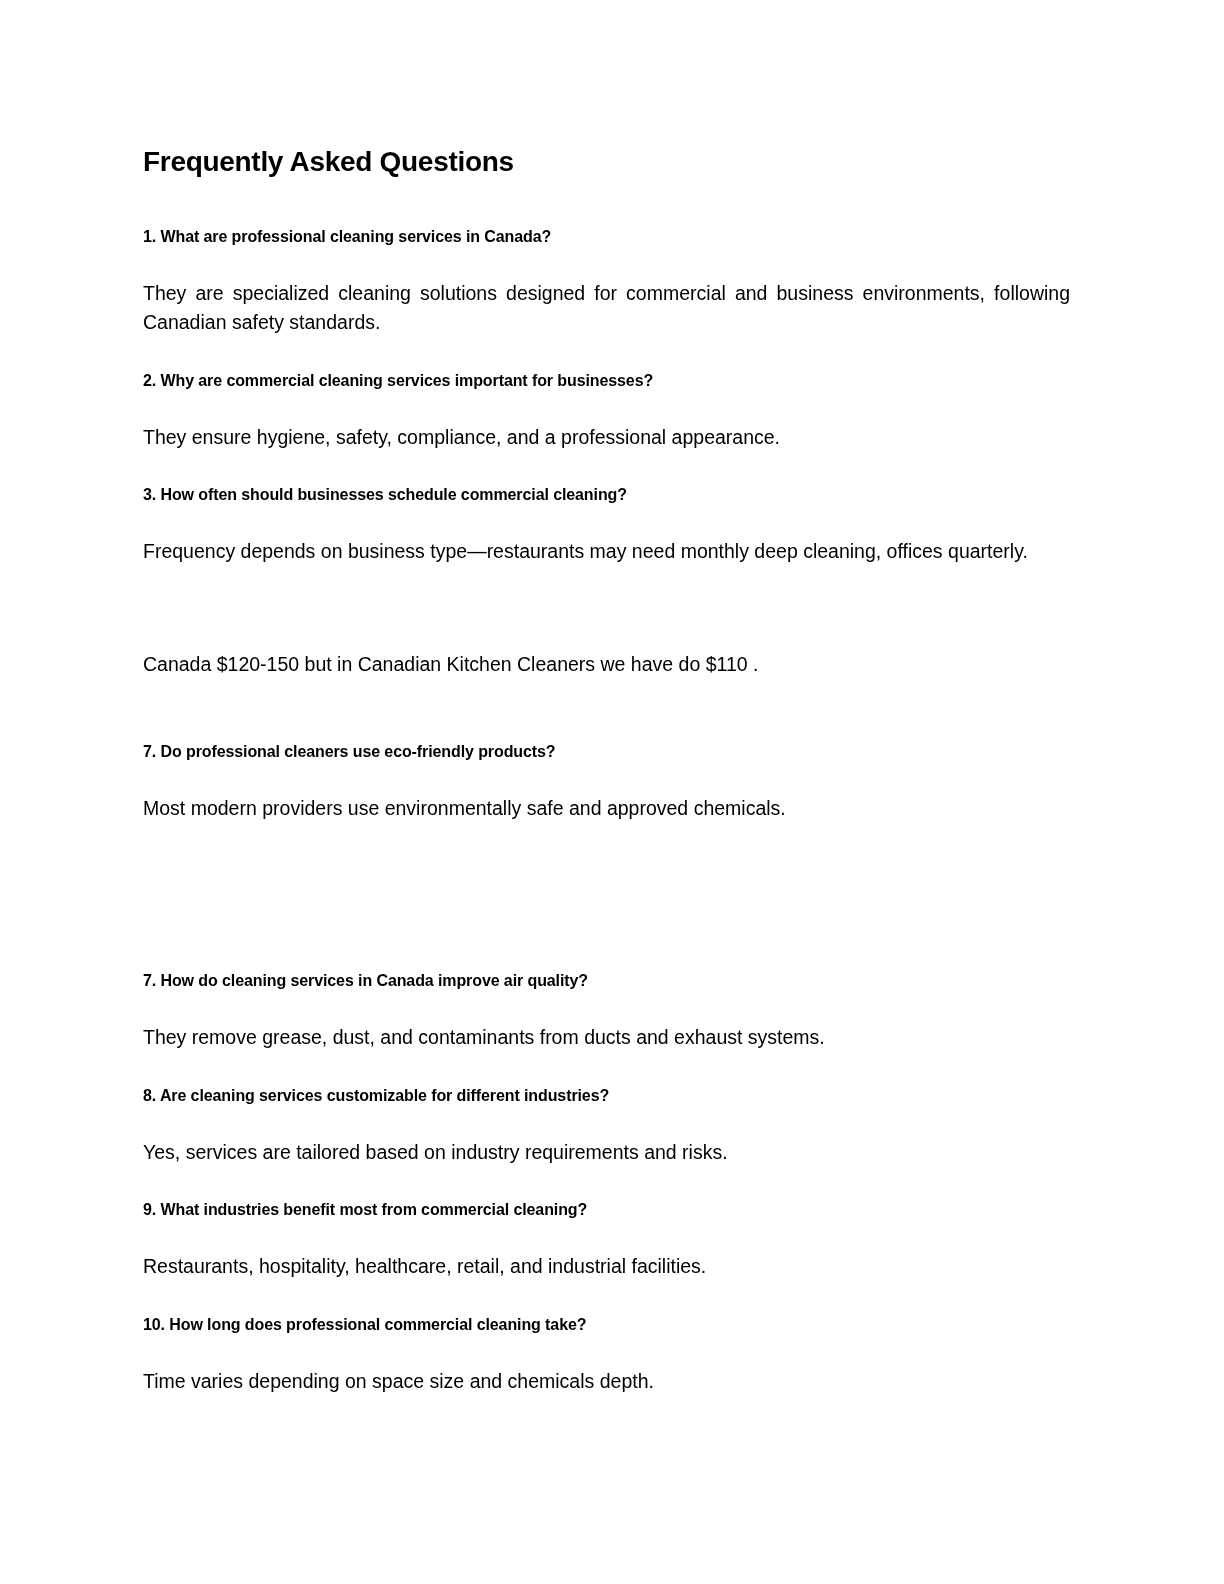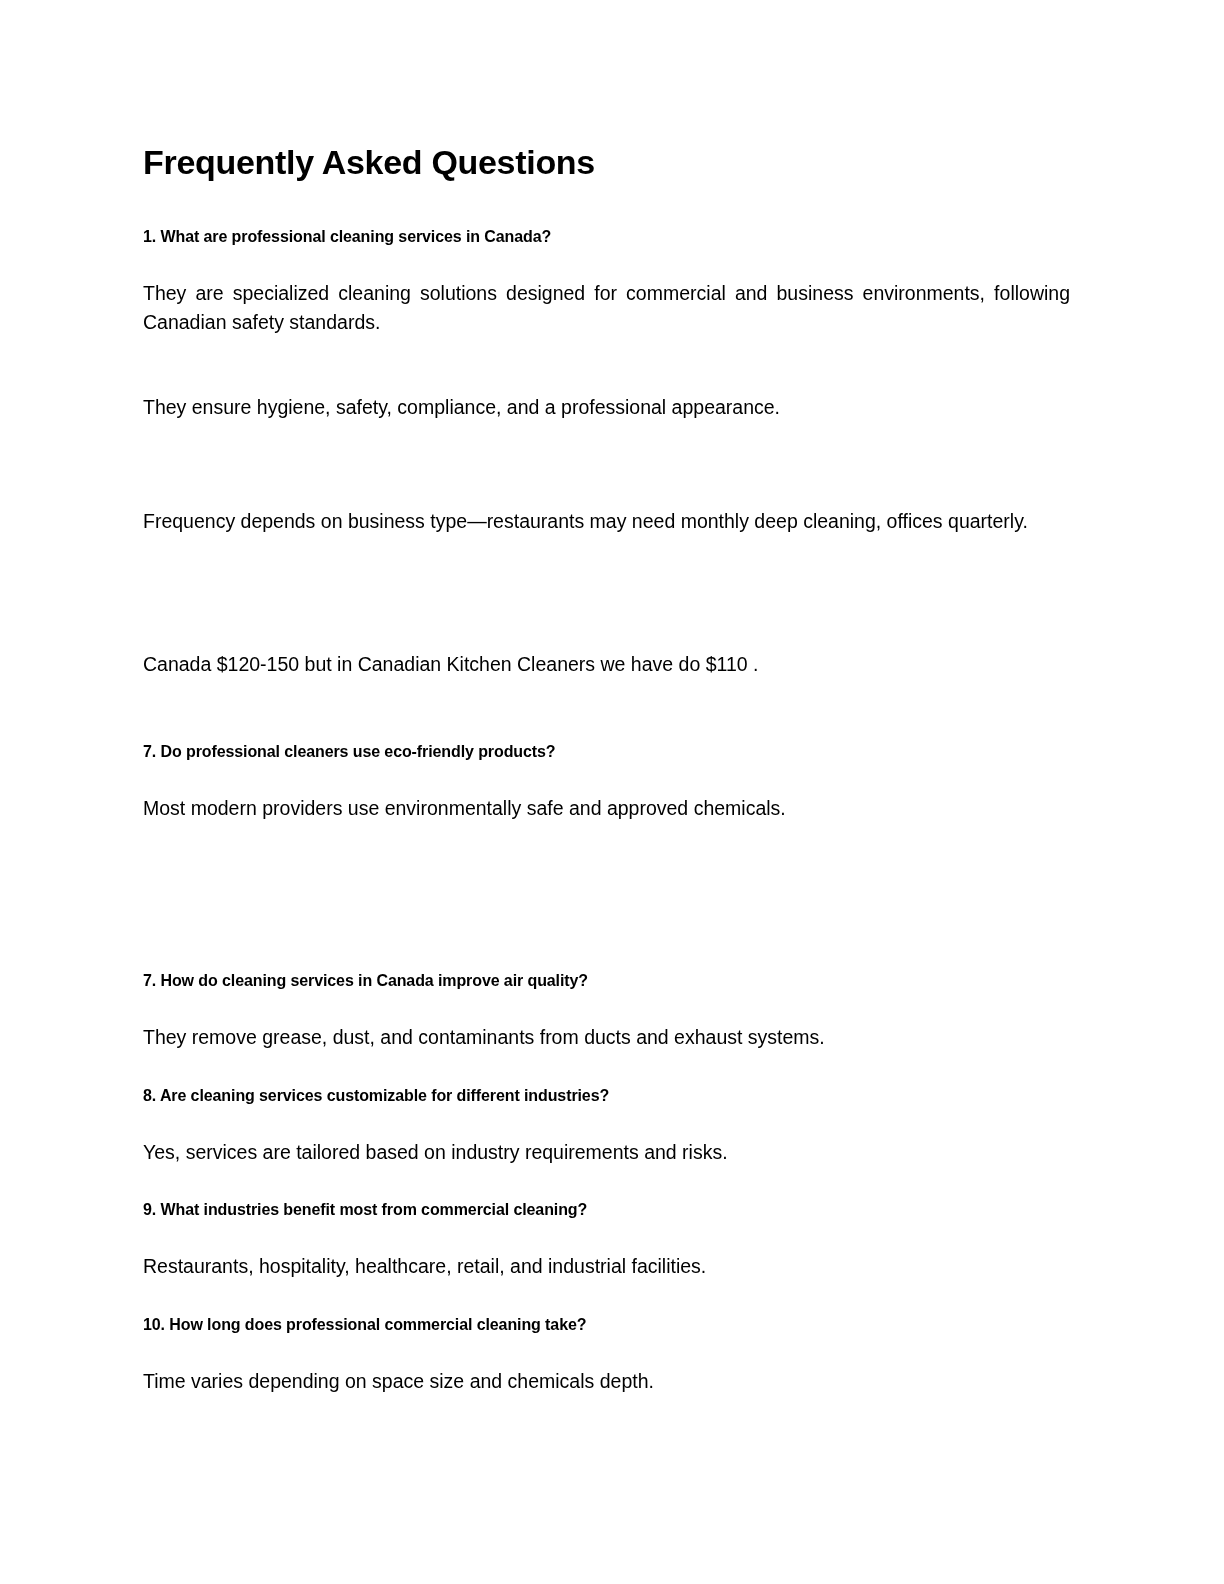--- a/index.html
+++ b/index.html
@@ -19,21 +19,21 @@
       position: absolute;
       left: 143px;
       top: 0;
       width: 927px;
     }
     .doc-title {
       position: absolute;
       left: 0;
       top: 140px;
       margin: 0;
-      font-size: 34px;
+      font-size: 28px;
       font-weight: bold;
       line-height: 44px;
       letter-spacing: -0.3px;
       white-space: nowrap;
     }
     .faq-item {
       position: absolute;
       left: 0;
       width: 927px;
     }
@@ -61,24 +61,26 @@
 
 <div class="page">
   <h1 class="doc-title">Frequently Asked Questions</h1>
 
   <div class="faq-item" style="top:222px;">
     <h2 class="faq-question">1. What are professional cleaning services in Canada?</h2>
     <p class="faq-answer" style="margin-top:27px;">They are specialized cleaning solutions designed for commercial and business environments, following Canadian safety standards.</p>
   </div>
 
   <div class="faq-item" style="top:366px;">
+    <h2 class="faq-question">2. Why are commercial cleaning services important for businesses?</h2>
     <p class="faq-answer single" style="margin-top:27px;">They ensure hygiene, safety, compliance, and a professional appearance.</p>
   </div>
 
   <div class="faq-item" style="top:480px;">
+    <h2 class="faq-question">3. How often should businesses schedule commercial cleaning?</h2>
     <p class="faq-answer" style="margin-top:27px;">Frequency depends on business type—restaurants may need monthly deep cleaning, offices quarterly.</p>
   </div>
 
   <div class="faq-item" style="top:623px;">
     <p class="faq-answer single" style="margin-top:27px;">Canada $120-150 but in Canadian Kitchen Cleaners we have do $110 .</p>
   </div>
 
   <div class="faq-item" style="top:737px;">
     <h2 class="faq-question">7. Do professional cleaners use eco-friendly products?</h2>
     <p class="faq-answer single" style="margin-top:27px;">Most modern providers use environmentally safe and approved chemicals.</p>

